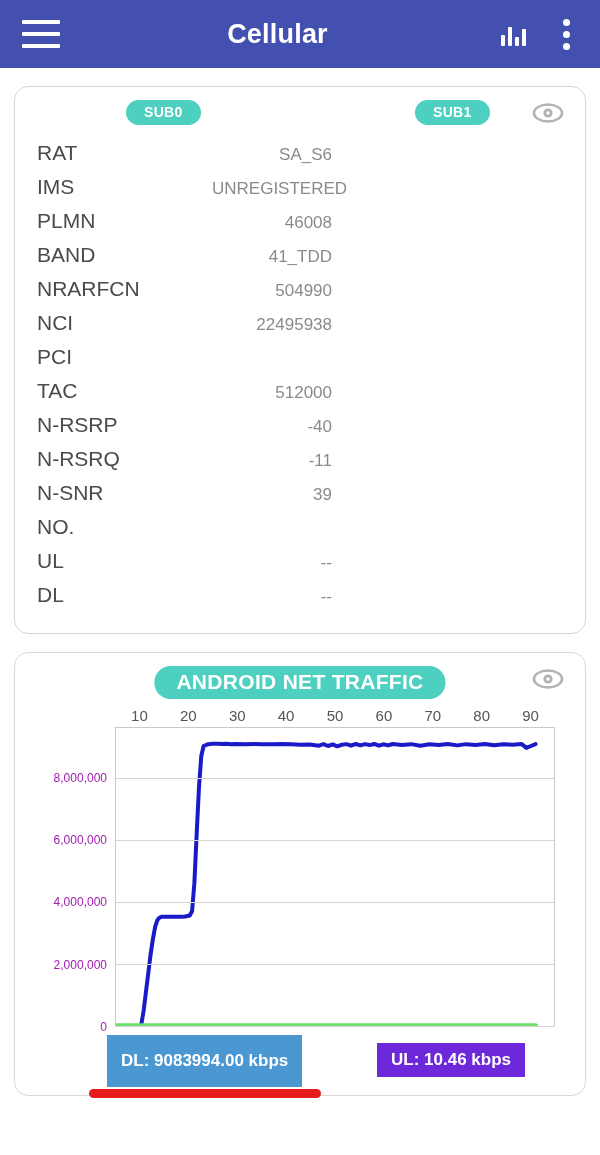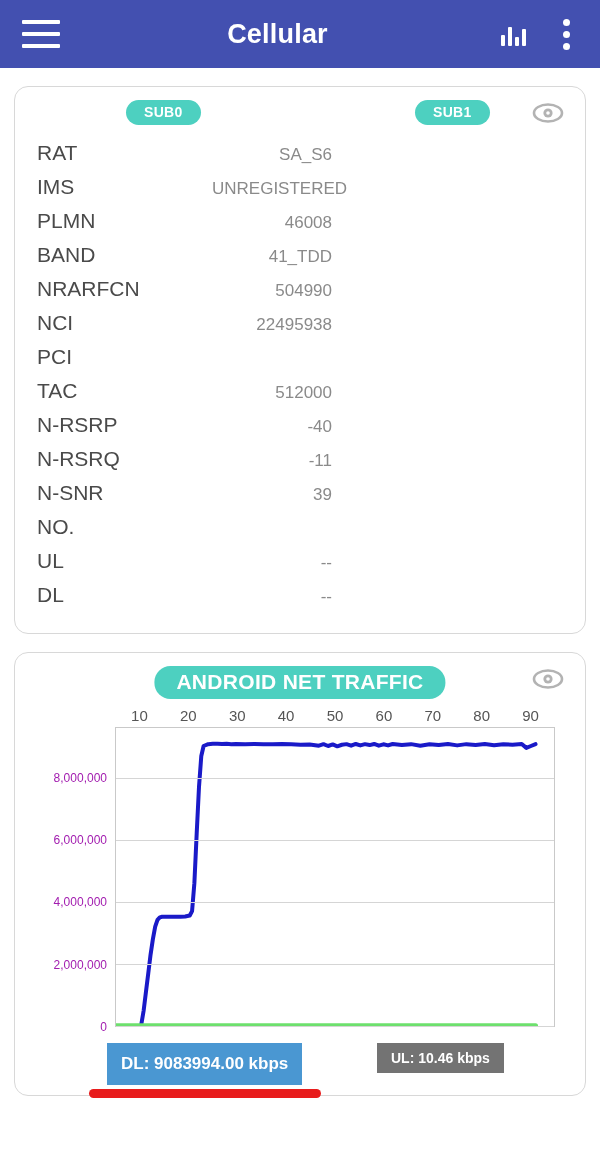--- a/index.html
+++ b/index.html
@@ -208,35 +208,35 @@
   .legend {
     display: flex;
     padding: 12px 0 0 0;
     position: relative;
     height: 62px;
     box-sizing: border-box;
   }
   .legend-dl {
     position: absolute;
     left: 92px;
-    top: 10px;
+    top: 2px;
     background: #4a97d2;
     color: #ffffff;
     font-size: 17px;
     font-weight: bold;
-    padding: 11px 14px;
+    padding: 16px 14px;
     white-space: nowrap;
   }
   .legend-ul {
     position: absolute;
     left: 362px;
     top: 10px;
-    background: #737373;
+    background: #6d28d9;
     color: #ffffff;
-    font-size: 14px;
+    font-size: 17px;
     font-weight: bold;
     padding: 7px 14px;
     white-space: nowrap;
   }
   .red-underline {
     position: absolute;
     left: 74px;
     top: 56px;
     width: 232px;
     height: 9px;

